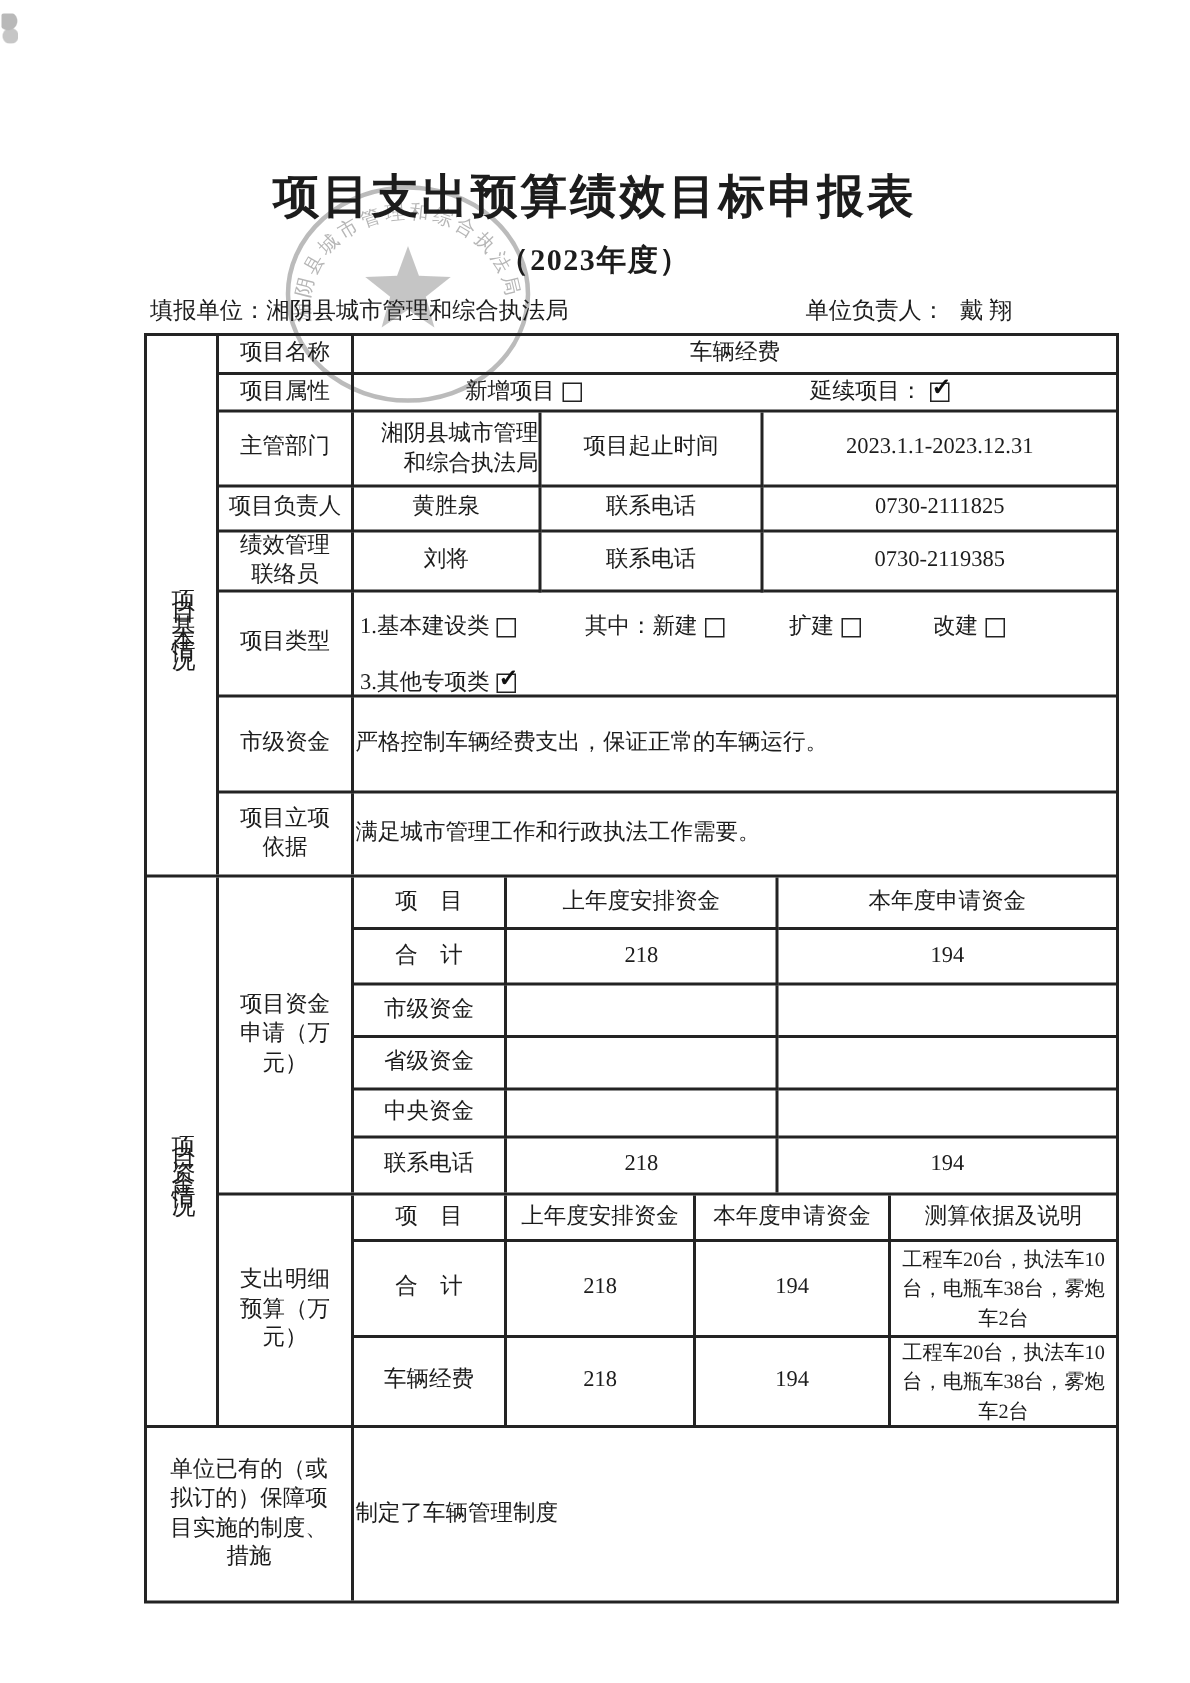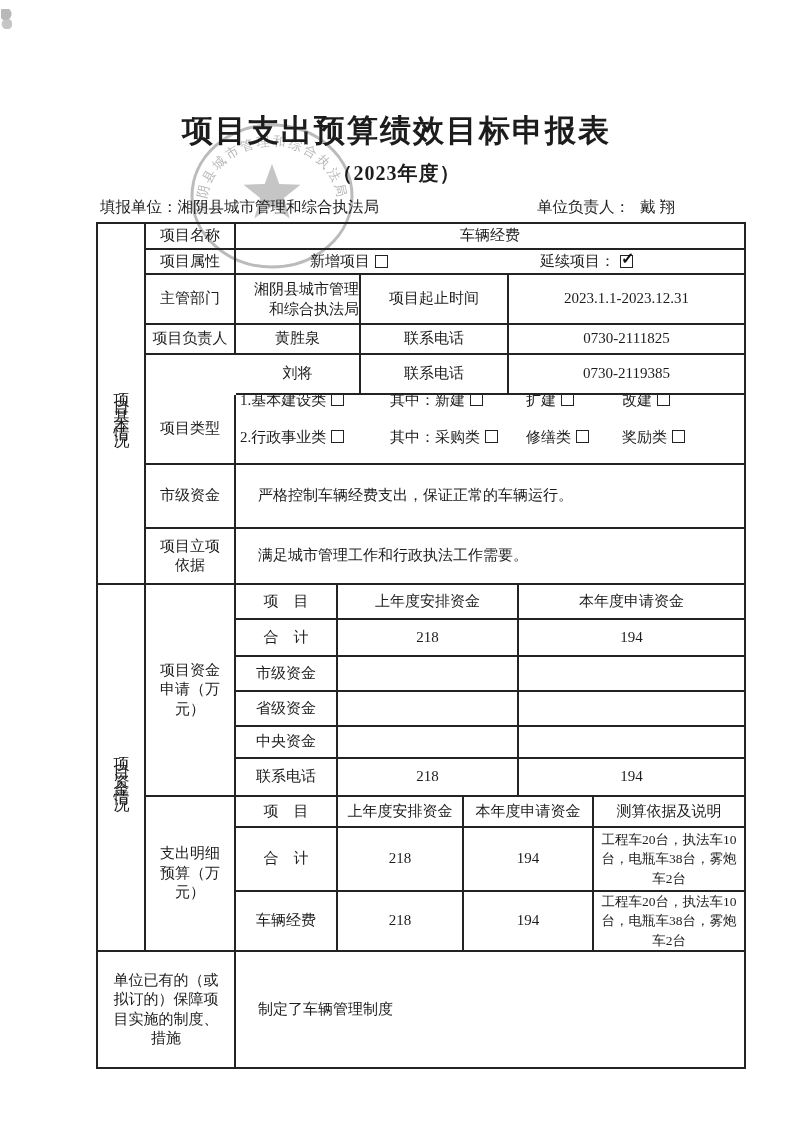--- a/index.html
+++ b/index.html
@@ -47,21 +47,21 @@
   .sec { display: grid; }
   .bbsec { border-bottom: 2px solid #232323; }
   .c {
     border-right: 2px solid #232323; border-bottom: 2px solid #232323;
     display: flex; align-items: center; justify-content: center;
     text-align: center; line-height: 1.3; overflow: hidden;
   }
   .nr { border-right: none; } .nb { border-bottom: none; }
   .left { justify-content: flex-start; text-align: right; }
   .padn { padding: 0 13px; }          
-  .padl { padding-left: 22px; }
+  .padl { padding-left: 1px; }
   .side-cell { }
   .side {
     writing-mode: vertical-lr; text-orientation: upright;
     letter-spacing: 8px; font-size: 16px; font-weight: normal;
   }
   
   #sec-basic {
     height: 361px;
     grid-template-columns: 48px 90px 125px 148px 235px;
     grid-template-rows: 26px 25px 50px 30px 40px 70px 64px 54px;
@@ -153,20 +153,21 @@
       <div class="c" style="grid-area:3/2/4/3">主管部门</div>
       <div class="c left dept-cell" style="grid-area:3/3/4/4">湘阴县城市管理和综合执法局</div>
       <div class="c" style="grid-area:3/4/4/5">项目起止时间</div>
       <div class="c nr" style="grid-area:3/5/4/6">2023.1.1-2023.12.31</div>
 
       <div class="c" style="grid-area:4/2/5/3">项目负责人</div>
       <div class="c" style="grid-area:4/3/5/4">黄胜泉</div>
       <div class="c" style="grid-area:4/4/5/5">联系电话</div>
       <div class="c nr" style="grid-area:4/5/5/6">0730-2111825</div>
 
+      <div class="c padn" style="grid-area:5/2/6/3">绩效管理联络员</div>
       <div class="c" style="grid-area:5/3/6/4">刘将</div>
       <div class="c" style="grid-area:5/4/6/5">联系电话</div>
       <div class="c nr" style="grid-area:5/5/6/6">0730-2119385</div>
 
       <div class="c" style="grid-area:6/2/7/3">项目类型</div>
       <div class="c nr type-cell" style="grid-area:6/3/7/6">
         <div class="type-row">
           <span class="type-item">
               <span>1.基本建设类</span>
               <span class="cb"></span>
@@ -174,38 +175,20 @@
           <span class="type-item">
               <span>其中：新建</span>
               <span class="cb"></span>
             </span>
           <span class="type-item">
               <span>扩建</span>
               <span class="cb"></span>
             </span>
           <span class="type-item">
               <span>改建</span>
-              <span class="cb"></span>
-            </span>
-        </div>
-        <div class="type-row">
-          <span class="type-item">
-              <span>2.行政事业类</span>
-              <span class="cb"></span>
-            </span>
-          <span class="type-item">
-              <span>其中：采购类</span>
-              <span class="cb"></span>
-            </span>
-          <span class="type-item">
-              <span>修缮类</span>
-              <span class="cb"></span>
-            </span>
-          <span class="type-item">
-              <span>奖励类</span>
               <span class="cb"></span>
             </span>
         </div>
         <div class="type-row">
           <span class="type-item">
               <span>3.其他专项类</span>
               <span class="cb">
                 <i>✓</i>
               </span>
             </span>

